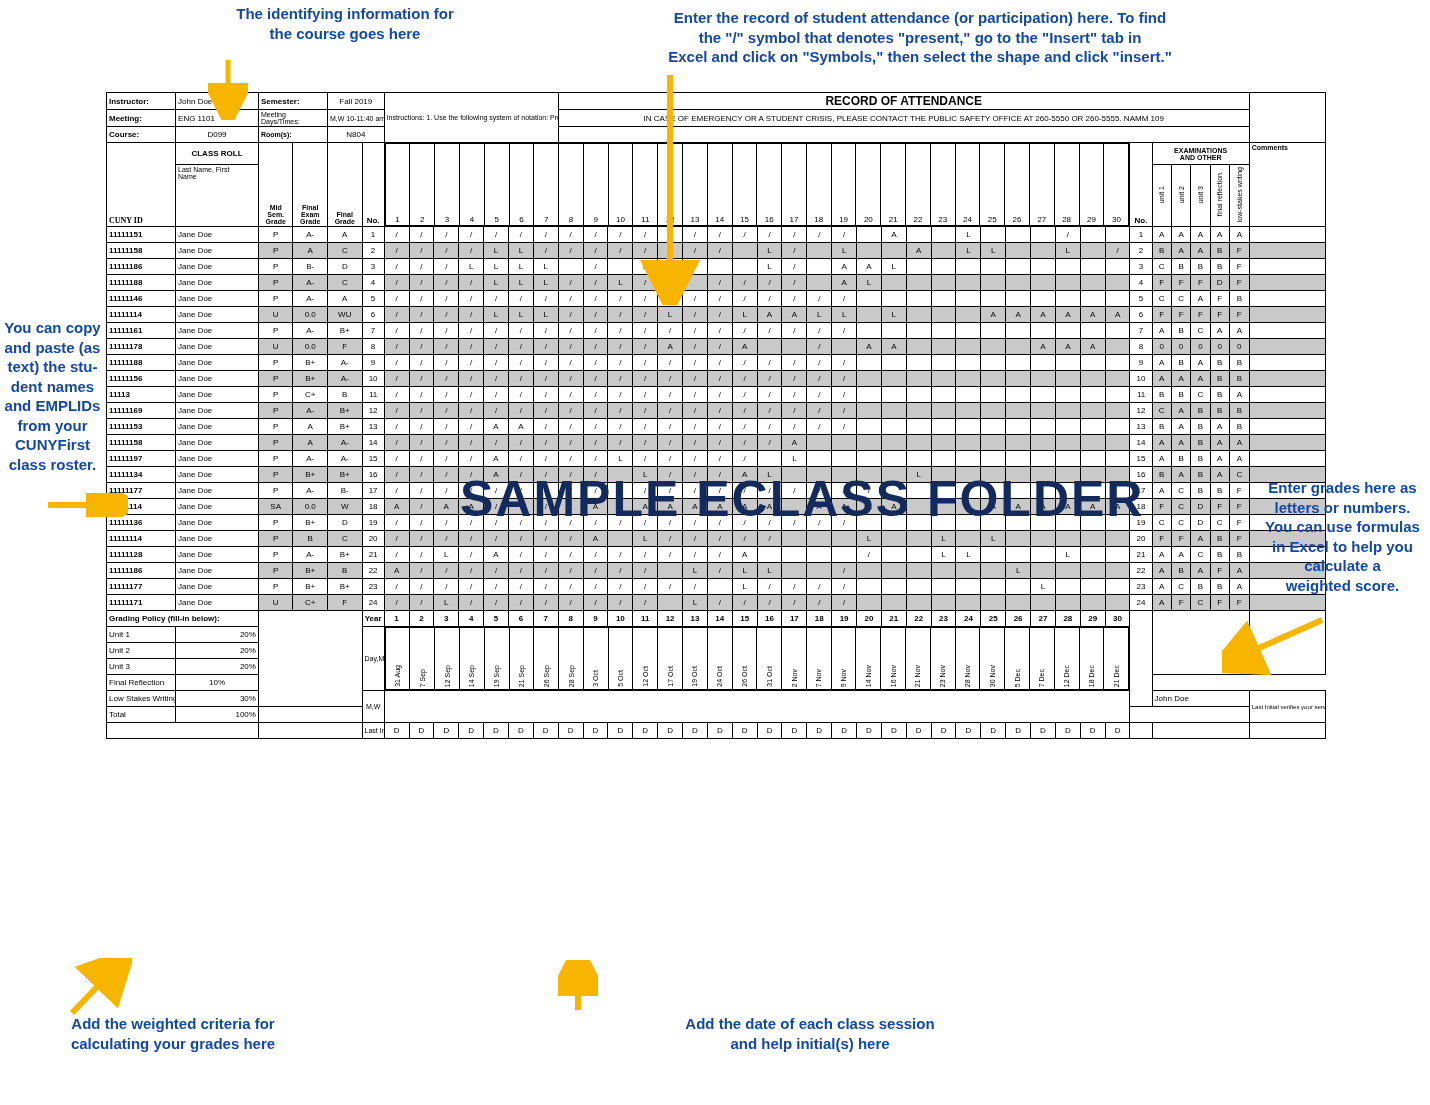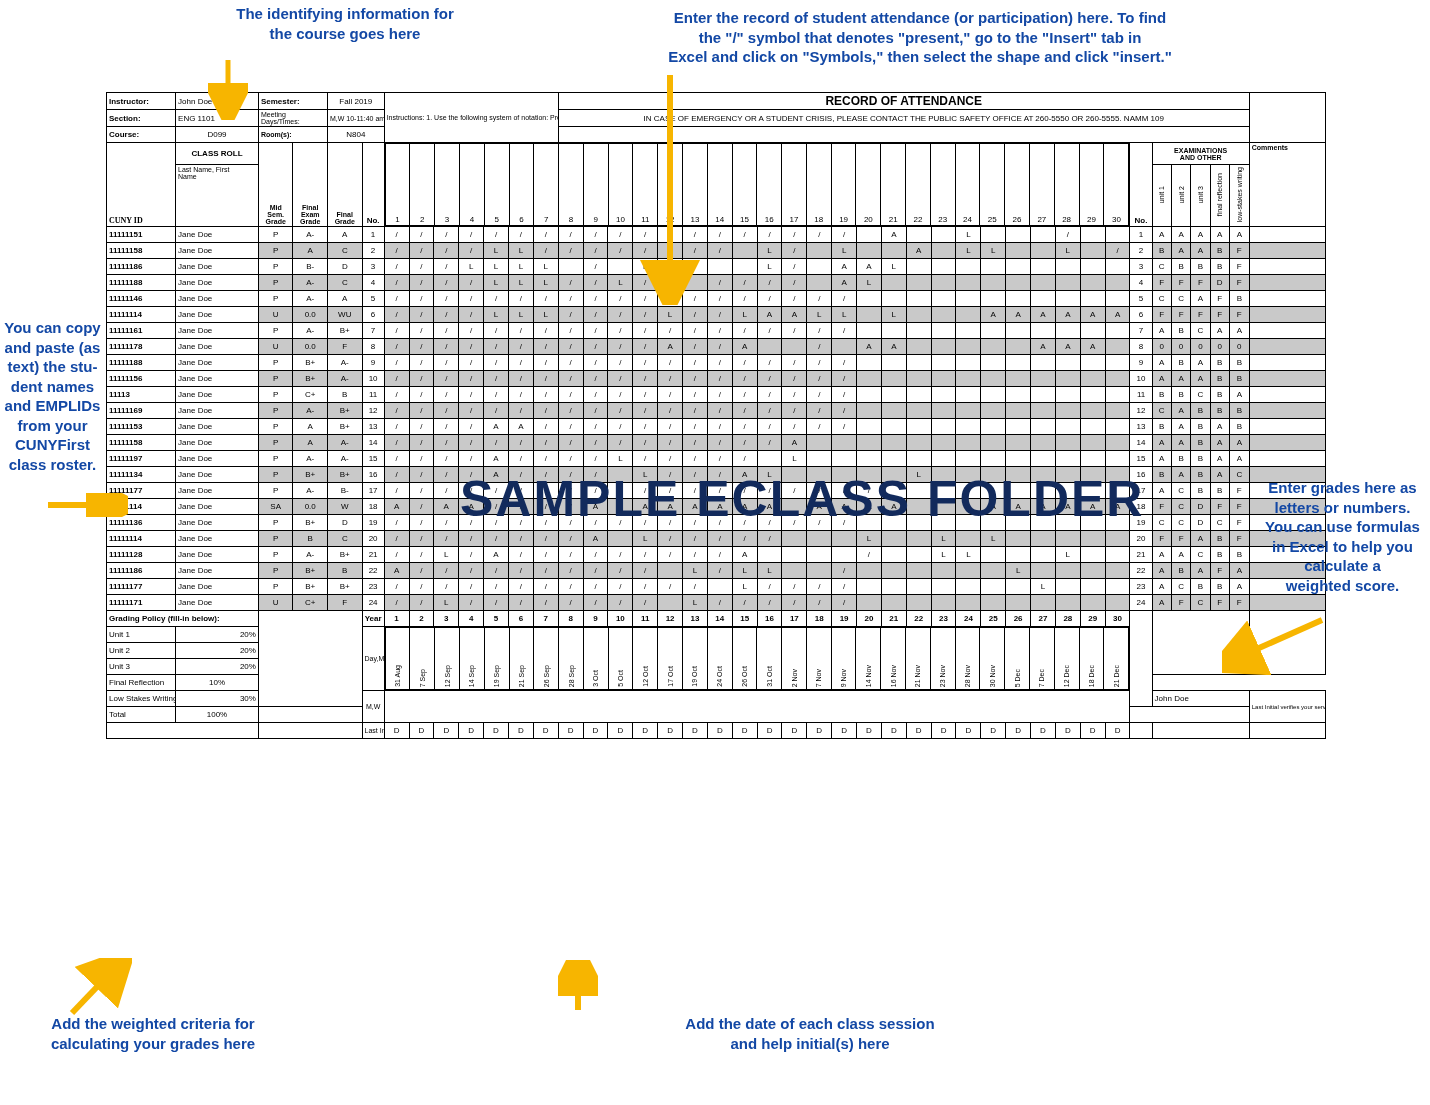--- a/index.html
+++ b/index.html
@@ -41,21 +41,21 @@
 and EMPLIDs
 from your
 CUNYFirst
 class roster.</div>
 <div class="annotation" style="left: 1255px; top: 478px; width: 175px; white-space: pre-line;">Enter grades here as
 letters or numbers.
 You can use formulas
 in Excel to help you
 calculate a
 weighted score.</div>
-<div class="annotation" style="left: 8px; top: 1014px; width: 290px; white-space: pre-line;">Add the weighted criteria for
+<div class="annotation" style="left: 28px; top: 1014px; width: 290px; white-space: pre-line;">Add the weighted criteria for
 calculating your grades here</div>
 <div class="annotation" style="left: 620px; top: 1014px; width: 380px; white-space: pre-line;">Add the date of each class session
 and help initial(s) here</div>
 
 <svg class="arrow" style="left:208px; top:60px;" width="40" height="60">
     <defs>
       <marker id="ah1" markerWidth="10" markerHeight="10" refX="5" refY="5" orient="auto">
         <path d="M0,0 L10,5 L0,10 z" fill="#f7b500"></path>
       </marker>
     </defs>
@@ -131,21 +131,21 @@
 <tr>
   <td class="left hdr">Instructor:</td>
   <td class="left">John Doe</td>
   <td colspan="2" class="left hdr">Semester:</td>
   <td colspan="2">Fall 2019</td>
   <td colspan="7" rowspan="3" class="left" style="font-size:7px;">Instructions: 1. Use the following system of notation: Present /, Absent A, Late L.</td>
   <td colspan="29" class="hdr" style="font-size:12px;">RECORD OF ATTENDANCE</td>
   <td rowspan="3"></td>
 </tr>
 <tr>
-  <td class="left hdr">Section:</td>
+  <td class="left hdr">Meeting:</td>
   <td class="left">ENG 1101</td>
   <td colspan="2" class="left" style="font-size: 7px; white-space: pre-line;">Meeting
 Days/Times:</td>
   <td colspan="2" style="font-size:7px;">M,W 10-11:40 am</td>
   <td colspan="29" style="font-size:8px;">IN CASE OF EMERGENCY OR A STUDENT CRISIS, PLEASE CONTACT THE PUBLIC SAFETY OFFICE AT 260-5550 OR 260-5555. NAMM 109</td>
 </tr>
 <tr>
   <td class="left hdr">Course:</td>
   <td>D099</td>
   <td colspan="2" class="left hdr" style="font-size:7px;">Room(s):</td>
@@ -1394,21 +1394,21 @@
         <tr>
           <td class="left">Low Stakes Writing</td>
           <td style="text-align:right;">30%</td>
           <td rowspan="2" style="font-size:7px;">M,W</td>
           <td rowspan="2" colspan="30"></td>
           <td colspan="5" class="left">John Doe</td>
           <td rowspan="2" class="left" style="font-size:6px;">Last Initial verifies your service for one full class section</td>
         </tr>
         <tr>
           <td class="left">Total</td>
-          <td style="">100%</td>
+          <td style="text-align:right;">100%</td>
           <td colspan="5"></td>
         </tr>
         <tr>
           <td colspan="2"></td>
           <td colspan="3"></td>
           <td class="left" style="font-size:7px;">Last Initial</td>
           <td>D</td>
           <td>D</td>
           <td>D</td>
           <td>D</td>

